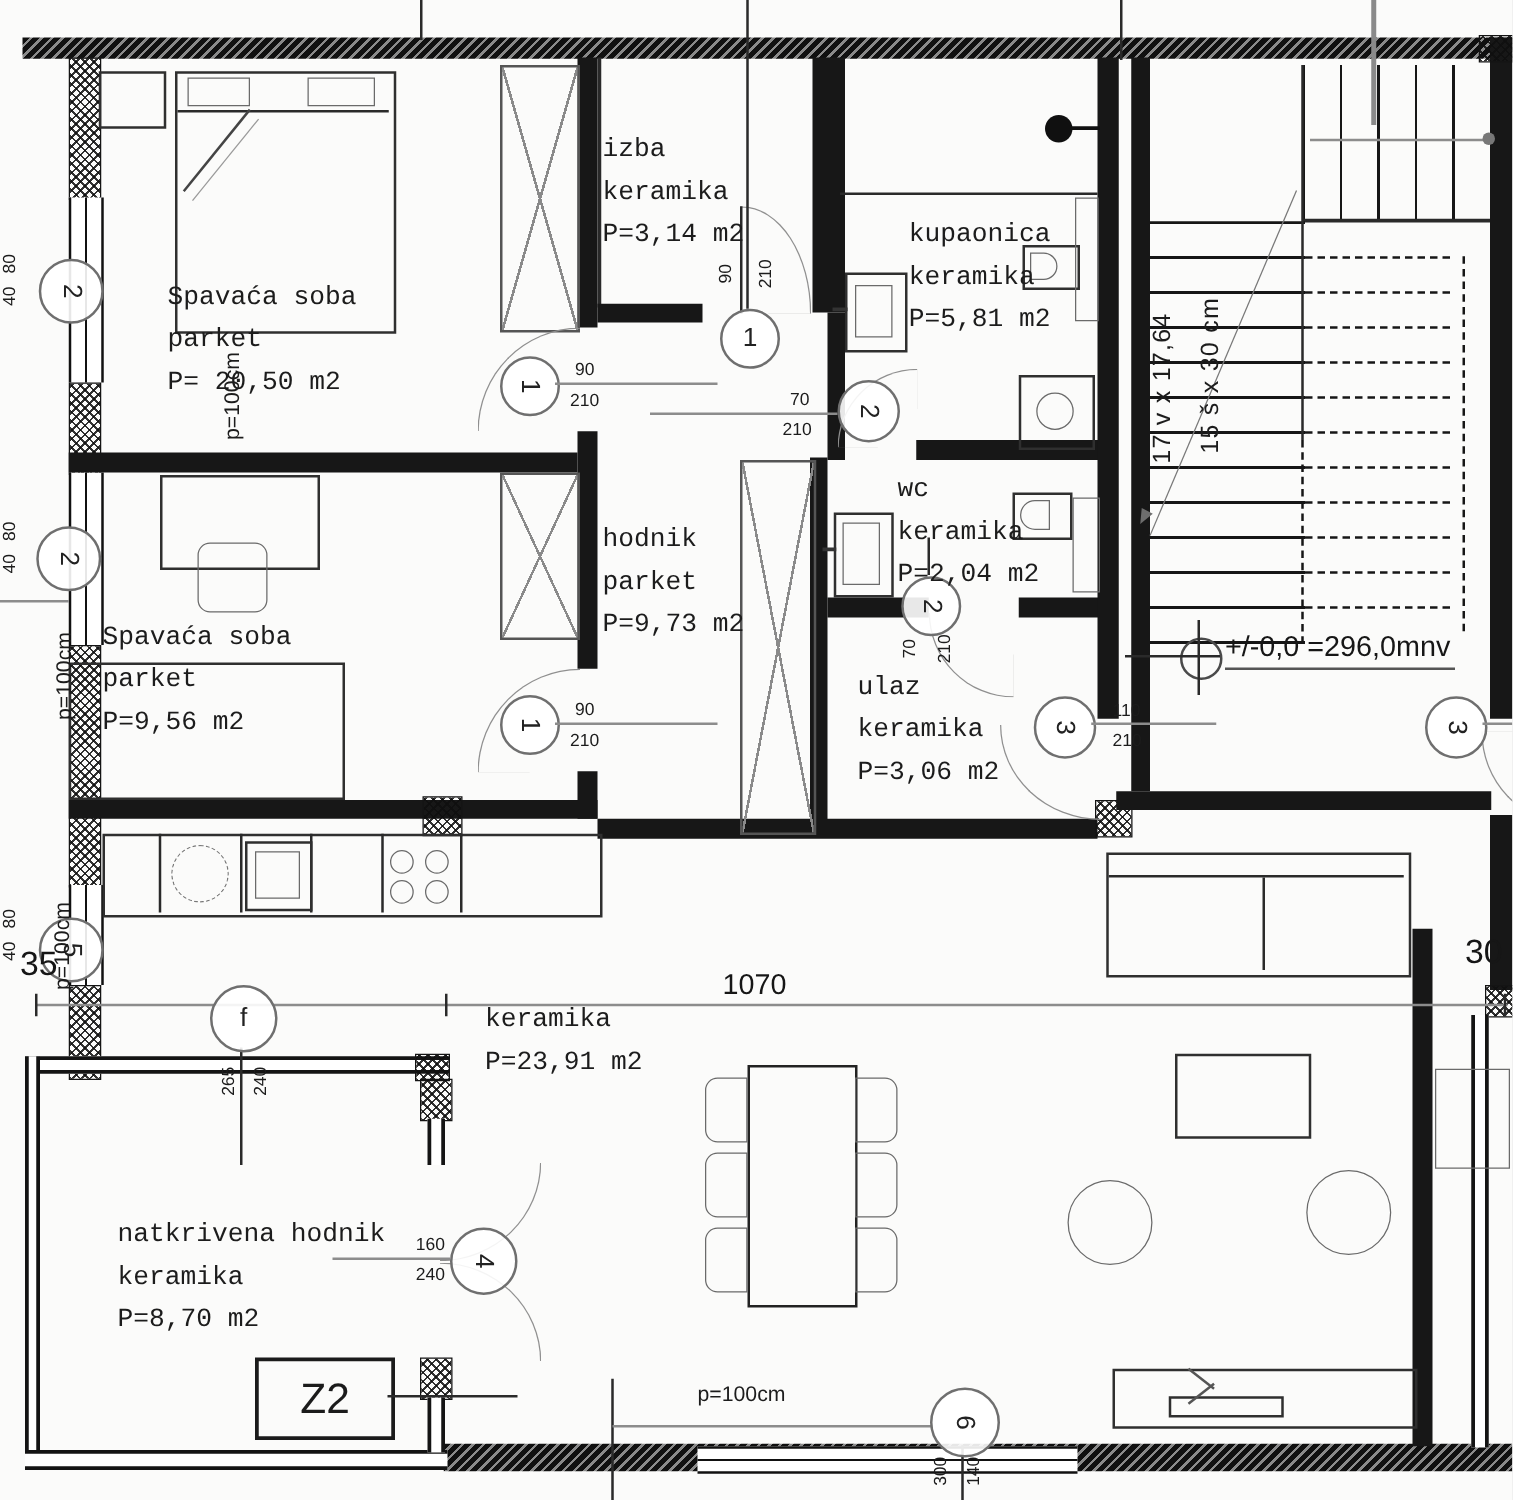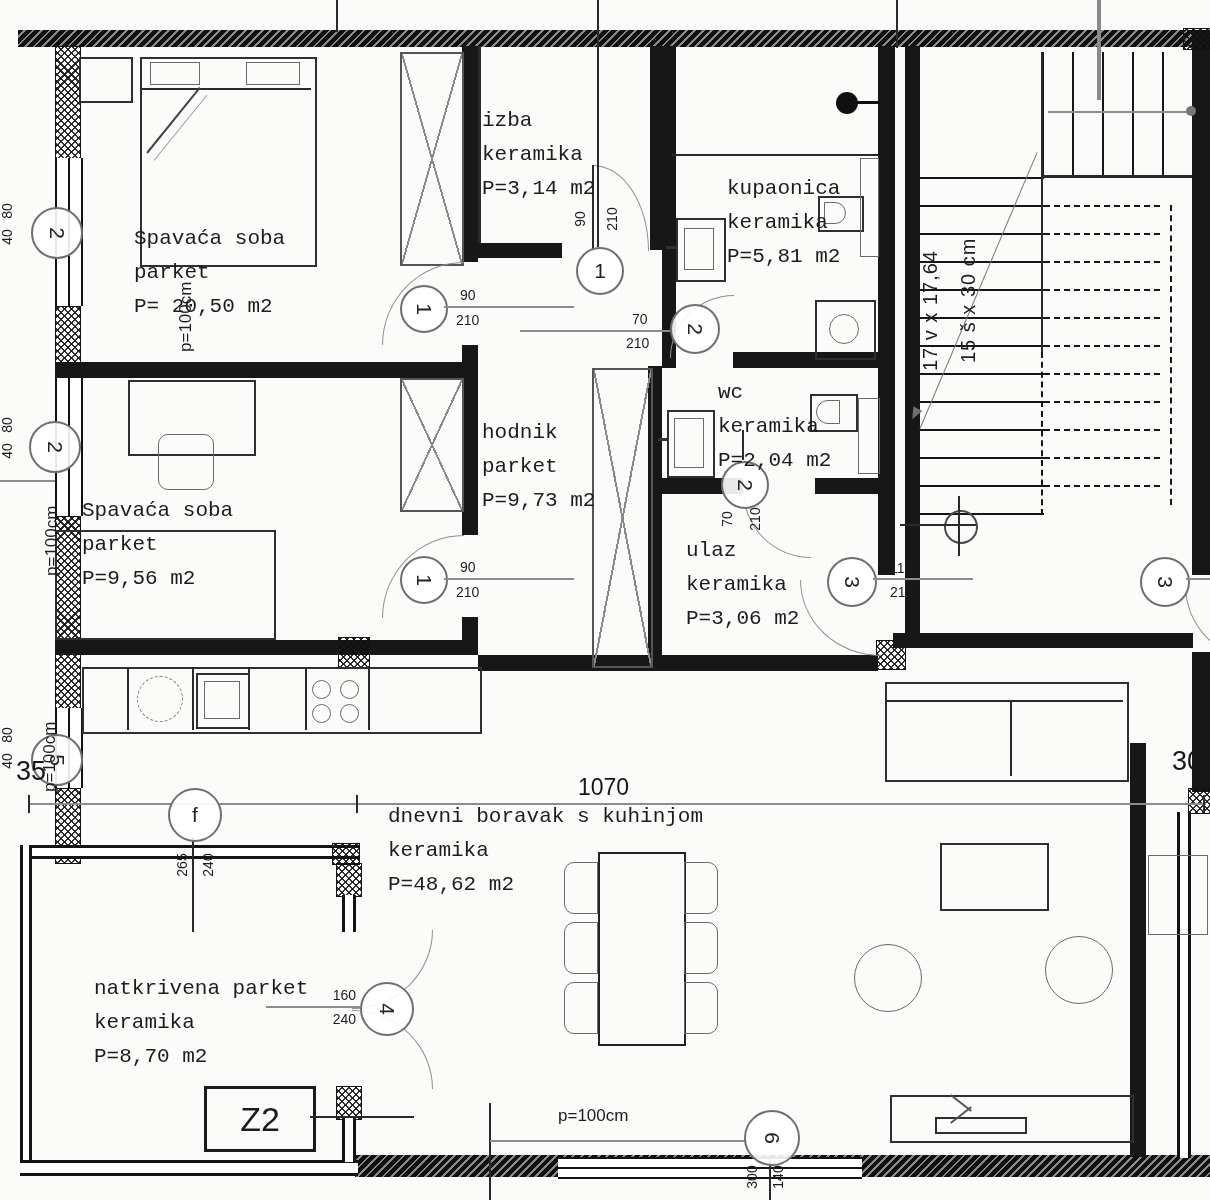--- a/index.html
+++ b/index.html
@@ -123,20 +123,21 @@
   <div class="abs" style="left:1186px;top:106px;width:10px;height:10px;background:#777;border-radius:50%;"></div>
   <div class="abs" style="left:1097px;top:0;width:4px;height:100px;background:#8a8a8a;"></div>
   <div class="aline" style="left:920px;top:428px;width:300px;transform:rotate(-67deg);"></div>
   <div class="tri" style="left:910px;top:408px;"></div>
   <div class="vstair" style="left:942px;top:348px;">17 v x 17,64</div>
   <div class="vstair" style="left:980px;top:340px;">15 š x 30 cm</div>
 
   <div class="abs" style="left:944px;top:510px;width:30px;height:30px;border:2px solid #4a4a4a;border-radius:50%;"></div>
   <div class="thin" style="left:900px;top:524px;width:76px;height:2px;"></div>
   <div class="thin" style="left:958px;top:496px;width:2px;height:60px;"></div>
+  <div class="mid" style="left:980px;top:504px;border-bottom:2px solid #555;padding:0 4px 3px 0;">+/-0,0 =296,0mnv</div>
 
   <div class="furn" style="left:79px;top:57px;width:50px;height:42px;"></div>
   <div class="furn" style="left:140px;top:57px;width:173px;height:206px;"></div>
   <div class="thin" style="left:142px;top:88px;width:169px;height:2px;"></div>
   <div class="furnT" style="left:150px;top:62px;width:48px;height:21px;"></div>
   <div class="furnT" style="left:246px;top:62px;width:52px;height:21px;"></div>
   <div class="abs" style="left:147px;top:152px;width:84px;height:0;border-top:2px solid #444;transform:rotate(-51deg);transform-origin:left center;"></div>
   <div class="abs" style="left:154px;top:160px;width:84px;height:0;border-top:1.5px solid #9a9a9a;transform:rotate(-51deg);transform-origin:left center;"></div>
   <div class="xbox" style="left:400px;top:52px;width:60px;height:210px;"></div>
 
@@ -331,26 +332,25 @@
     <div>hodnik</div>
     <div>parket</div>
     <div>P=9,73 m2</div>
   </div>
   <div class="roomlbl" style="left:686px;top:534px;">
     <div>ulaz</div>
     <div>keramika</div>
     <div>P=3,06 m2</div>
   </div>
   <div class="roomlbl" style="left:388px;top:800px;">
-    <div>dnevni boravak s kuhinjom</div>
-    <div>keramika</div>
-    <div>P=48,62 m2</div>
+    <div>keramika</div>
+    <div>P=23,91 m2</div>
   </div>
   <div class="roomlbl" style="left:94px;top:972px;">
-    <div>natkrivena parket</div>
+    <div>natkrivena hodnik</div>
     <div>keramika</div>
     <div>P=8,70 m2</div>
   </div>
 
   <div class="mid" style="left:578px;top:774px;">1070</div>
   <div class="wdim" style="left:16px;top:756px;">35</div>
   <div class="wdim" style="left:1172px;top:746px;">30</div>
 
   <div class="vpar" style="left:196px;top:332px;">p=100cm</div>
   <div class="vpar" style="left:62px;top:556px;">p=100cm</div>

